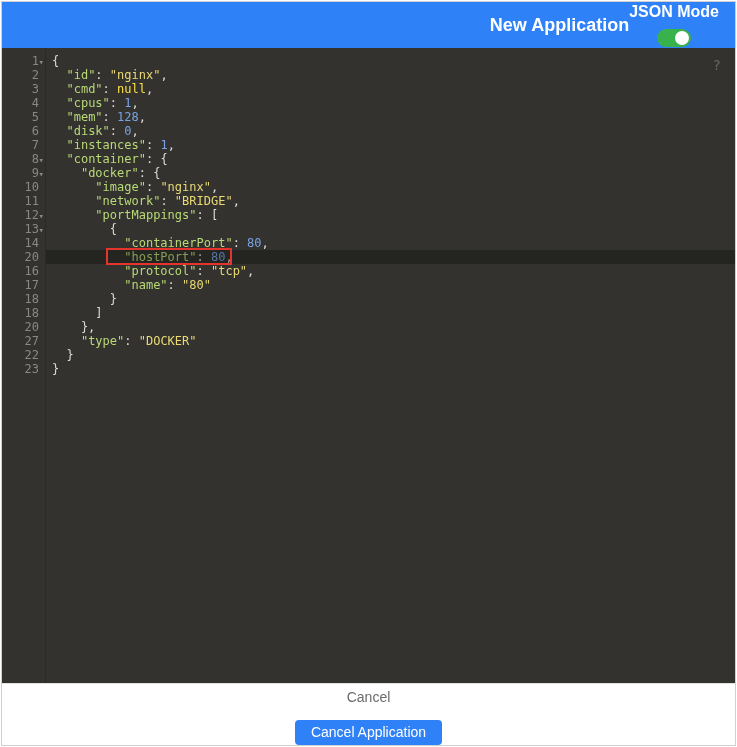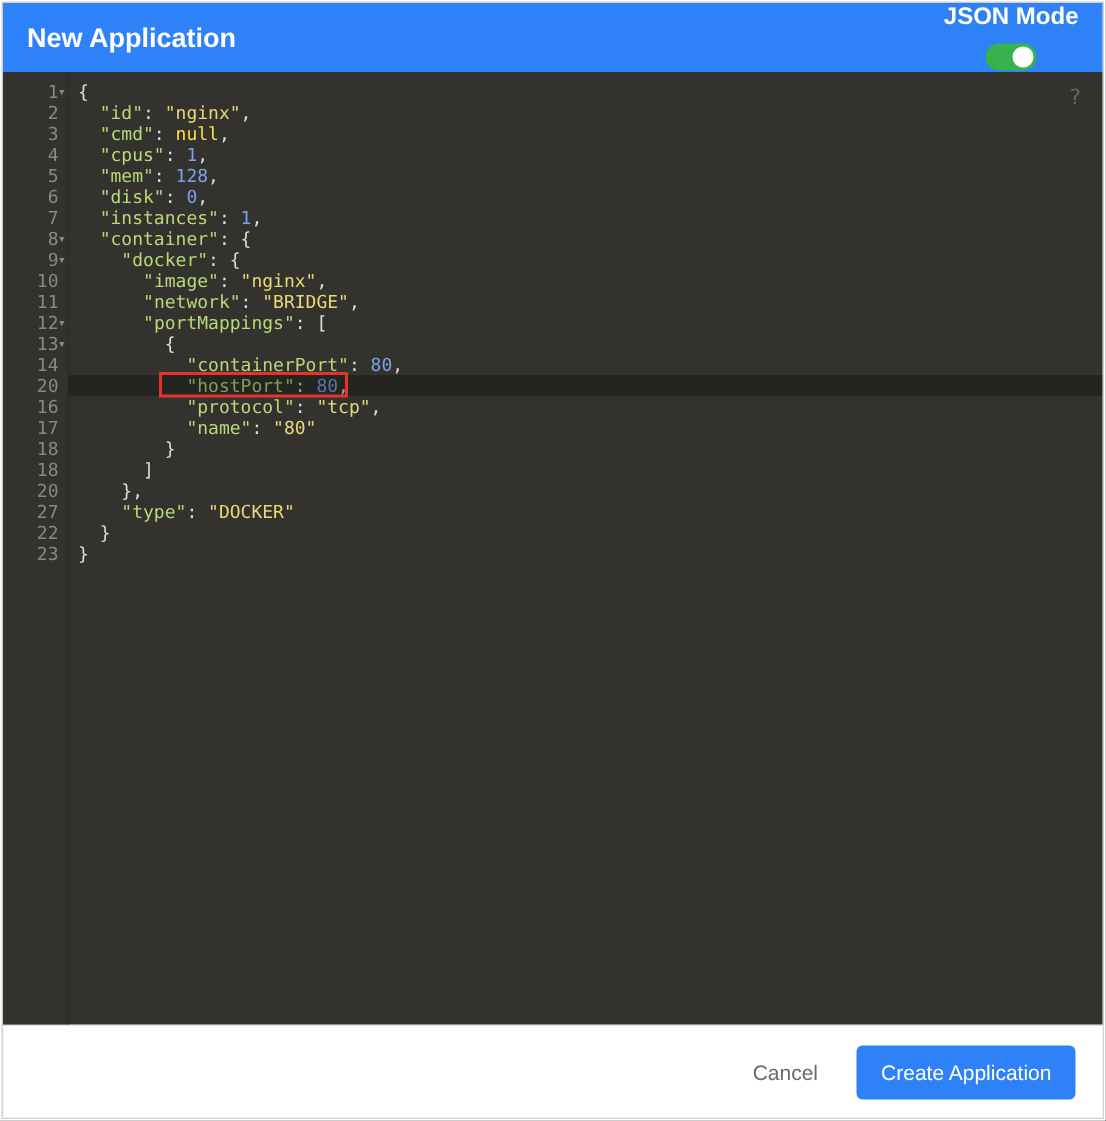--- a/index.html
+++ b/index.html
@@ -1,37 +1,37 @@
 <!DOCTYPE html>
 <html><head>
 <meta charset="utf-8">
 <style>
   * { box-sizing: border-box; margin: 0; padding: 0; }
   html, body { width: 737px; height: 747px; font-family: "Helvetica Neue", Arial, sans-serif; background:#fff; }
   .dialog { width:735px; height:745px; border:1px solid #d0d0d0; position:relative; display:flex; flex-direction:column; margin:1px;}
-  .header { background:#2f81f7; color:#fff; height:46px; display:flex; align-items:center; justify-content:space-between; padding:0 16px; }
+  .header { background:#2f81f7; color:#fff; height:46px; display:flex; align-items:center; justify-content:flex-end; padding:0 16px; }
   .header-title { font-size:18px; font-weight:600; }
   .json-mode { display:flex; align-items:center; gap:8px; font-size:16px; font-weight:600;flex-direction:column;}
   .toggle { width:34px; height:18px; border-radius:9px; background:#38b24d; position:relative; }
   .toggle .knob { width:14px; height:14px; border-radius:50%; background:#fff; position:absolute; top:2px; right:2px; }
   .editor { flex:1; background:#33322e; position:relative; display:flex; font-family: Consolas, Menlo, monospace; font-size:12px; line-height:14px; overflow:hidden;}
   .gutter { width:44px; background:#33322e; color:#888; text-align:right; padding:6px 6px 0 0; user-select:none; border-right:1px solid #2b2a27;}
   .gutter .ln { height:14px; position:relative;}
   .fold { position:absolute; right:-5px; top:1px; font-size:9px; color:#888;}
   .code { flex:1; padding:6px 0 0 6px; color:#ddd; position:relative;}
   .code .line { height:14px; white-space:pre; }
   .s-key { color:#b8d977; }   
   .s-str { color:#e9d975; }   
   .s-num { color:#7aa3e5; }   
   .s-null{ color:#fde047; }   
   .s-pun { color:#ddd; }
   .hl-line { position:absolute; left:0; right:0; height:14px; background:rgba(0,0,0,0.28);}
   .red-box { position:absolute; border:2.5px solid #e3352e; height:17px; pointer-events:none;}
   .help-icon { position:absolute; top:10px; right:14px; color:#666; font-size:14px; cursor:pointer;}
-  .footer { background:#fff; border-top:1px solid #e2e2e2; height:62px; display:flex; align-items:center; justify-content:flex-end; gap:10px; padding:0 18px;}
+  .footer { background:#fff; border-top:1px solid #e2e2e2; height:62px; display:flex; align-items:center; justify-content:flex-end; gap:10px; padding:0 18px;flex-direction:column;}
   .btn { height:36px; padding:0 16px; border-radius:4px; font-size:14px; font-weight:500; cursor:pointer; border:none; }
   .btn-cancel { background:transparent; color:#6b6b6b; }
   .btn-primary { background:#2f81f7; color:#fff; }
 </style>
 </head>
 <body>
 
 <div class="dialog">
   <div class="header">
     <div class="header-title">New Application</div>
@@ -94,15 +94,15 @@
         <div class="line"><span class="s-pun">      ]</span></div>
         <div class="line"><span class="s-pun">    },</span></div>
         <div class="line"><span class="s-pun">    </span><span class="s-key">"type"</span><span class="s-pun">: </span><span class="s-str">"DOCKER"</span></div>
         <div class="line"><span class="s-pun">  }</span></div>
         <div class="line"><span class="s-pun">}</span></div>
       </div>
   </div>
 
   <div class="footer">
     <button class="btn btn-cancel">Cancel</button>
-    <button class="btn btn-primary">Create Application</button>
+    <button class="btn btn-primary">Cancel Application</button>
   </div>
 </div>
 
 </body></html>

